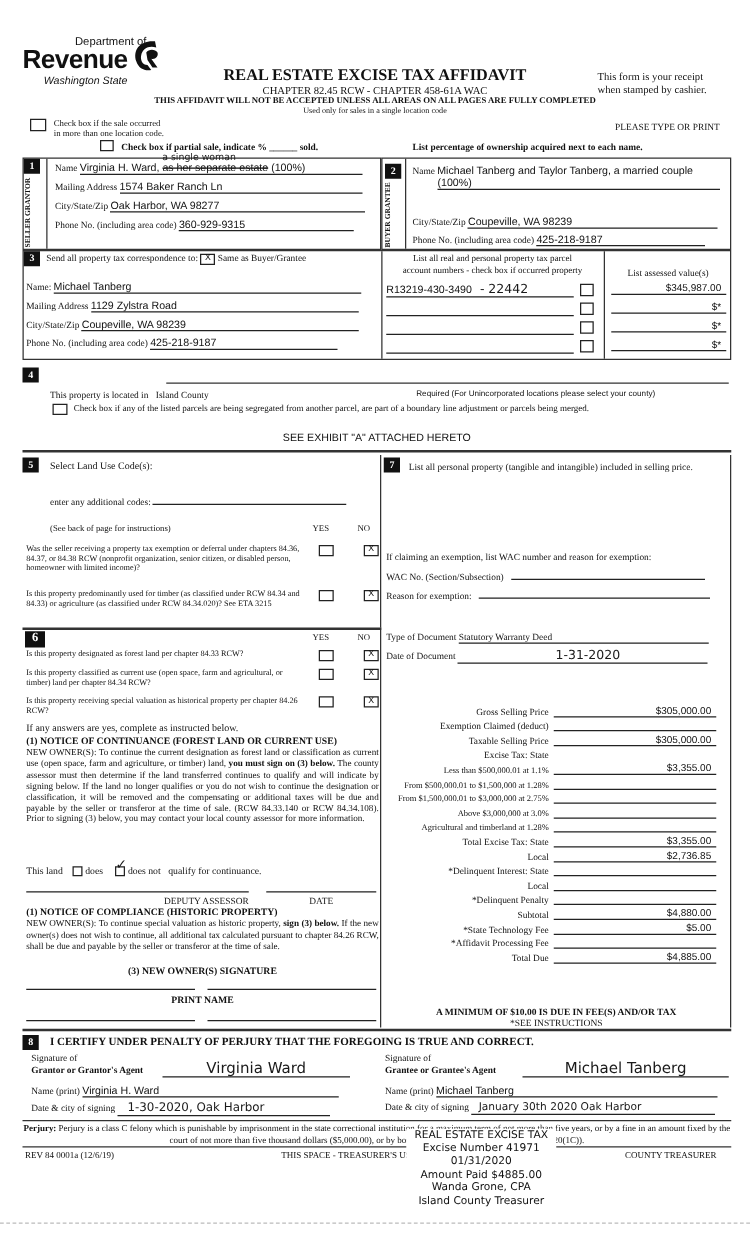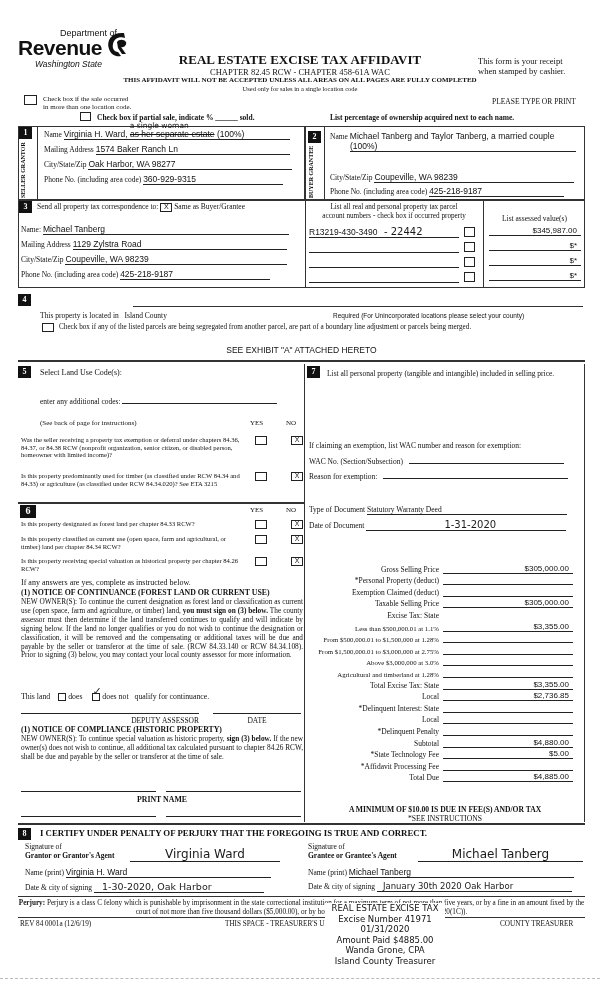--- a/index.html
+++ b/index.html
@@ -226,20 +226,21 @@
   <div class="abs line" style="left:3px;top:202px;width:178px;height:8px;"></div>
   <div class="abs line" style="left:195px;top:202px;width:88px;height:8px;"></div>
   <div class="abs" style="left:3px;top:212px;width:178px;text-align:right;font-size:7.5px;">DEPUTY ASSESSOR</div>
   <div class="abs" style="left:195px;top:212px;width:88px;text-align:center;font-size:7.5px;">DATE</div>
   <div class="abs" style="left:3px;top:221px;font-size:7.8px;font-weight:bold;">(1) NOTICE OF COMPLIANCE (HISTORIC PROPERTY)</div>
   <div class="abs" style="left:3px;top:231px;width:282px;font-size:7.3px;line-height:8.9px;text-align:justify;">
     <span>NEW OWNER(S): To continue special valuation as historic property,</span>
     <b>sign (3) below.</b>
     <span>If the new owner(s) does not wish to continue, all additional tax calculated pursuant to chapter 84.26 RCW, shall be due and payable by the seller or transferor at the time of sale.</span>
   </div>
+  <div class="abs" style="left:3px;top:268px;width:282px;text-align:center;font-size:7.8px;font-weight:bold;">(3) NEW OWNER(S) SIGNATURE</div>
   <div class="abs line" style="left:3px;top:280px;width:135px;height:8px;"></div>
   <div class="abs line" style="left:148px;top:280px;width:135px;height:8px;"></div>
   <div class="abs" style="left:3px;top:291px;width:282px;text-align:center;font-size:7.8px;font-weight:bold;">PRINT NAME</div>
   <div class="abs line" style="left:3px;top:305px;width:135px;height:8px;"></div>
   <div class="abs line" style="left:148px;top:305px;width:135px;height:8px;"></div>
 </div>
 
 <div class="abs" style="left:305px;top:364px;width:280px;height:458px;border-right:1px solid #333;">
   <span class="abs num" style="left:2px;top:2px;">7</span>
   <div class="abs" style="left:22px;top:5px;font-size:7.5px;">List all personal property (tangible and intangible) included in selling price.</div>
@@ -261,24 +262,20 @@
     <span>Date of Document</span>
     <span class="line hand" style="display:inline-block;width:200px;font-size:10px;padding-left:8px;">1-31-2020</span>
   </div>
 
   <div class="abs" style="left:8px;top:198px;width:270px;">
     <div class="amt-row">
         <span class="amt-label">Gross Selling Price</span>
         <span class="amt-val">$305,000.00</span>
       </div>
     <div class="amt-row">
-        <span class="amt-label">*Personal Property (deduct)</span>
-        <span class="amt-val"></span>
-      </div>
-    <div class="amt-row">
         <span class="amt-label">Exemption Claimed (deduct)</span>
         <span class="amt-val"></span>
       </div>
     <div class="amt-row">
         <span class="amt-label">Taxable Selling Price</span>
         <span class="amt-val">$305,000.00</span>
       </div>
     <div class="amt-row">
         <span class="amt-label">Excise Tax:  State</span>
         <span class="amt-val" style="border-bottom:none;"></span>

